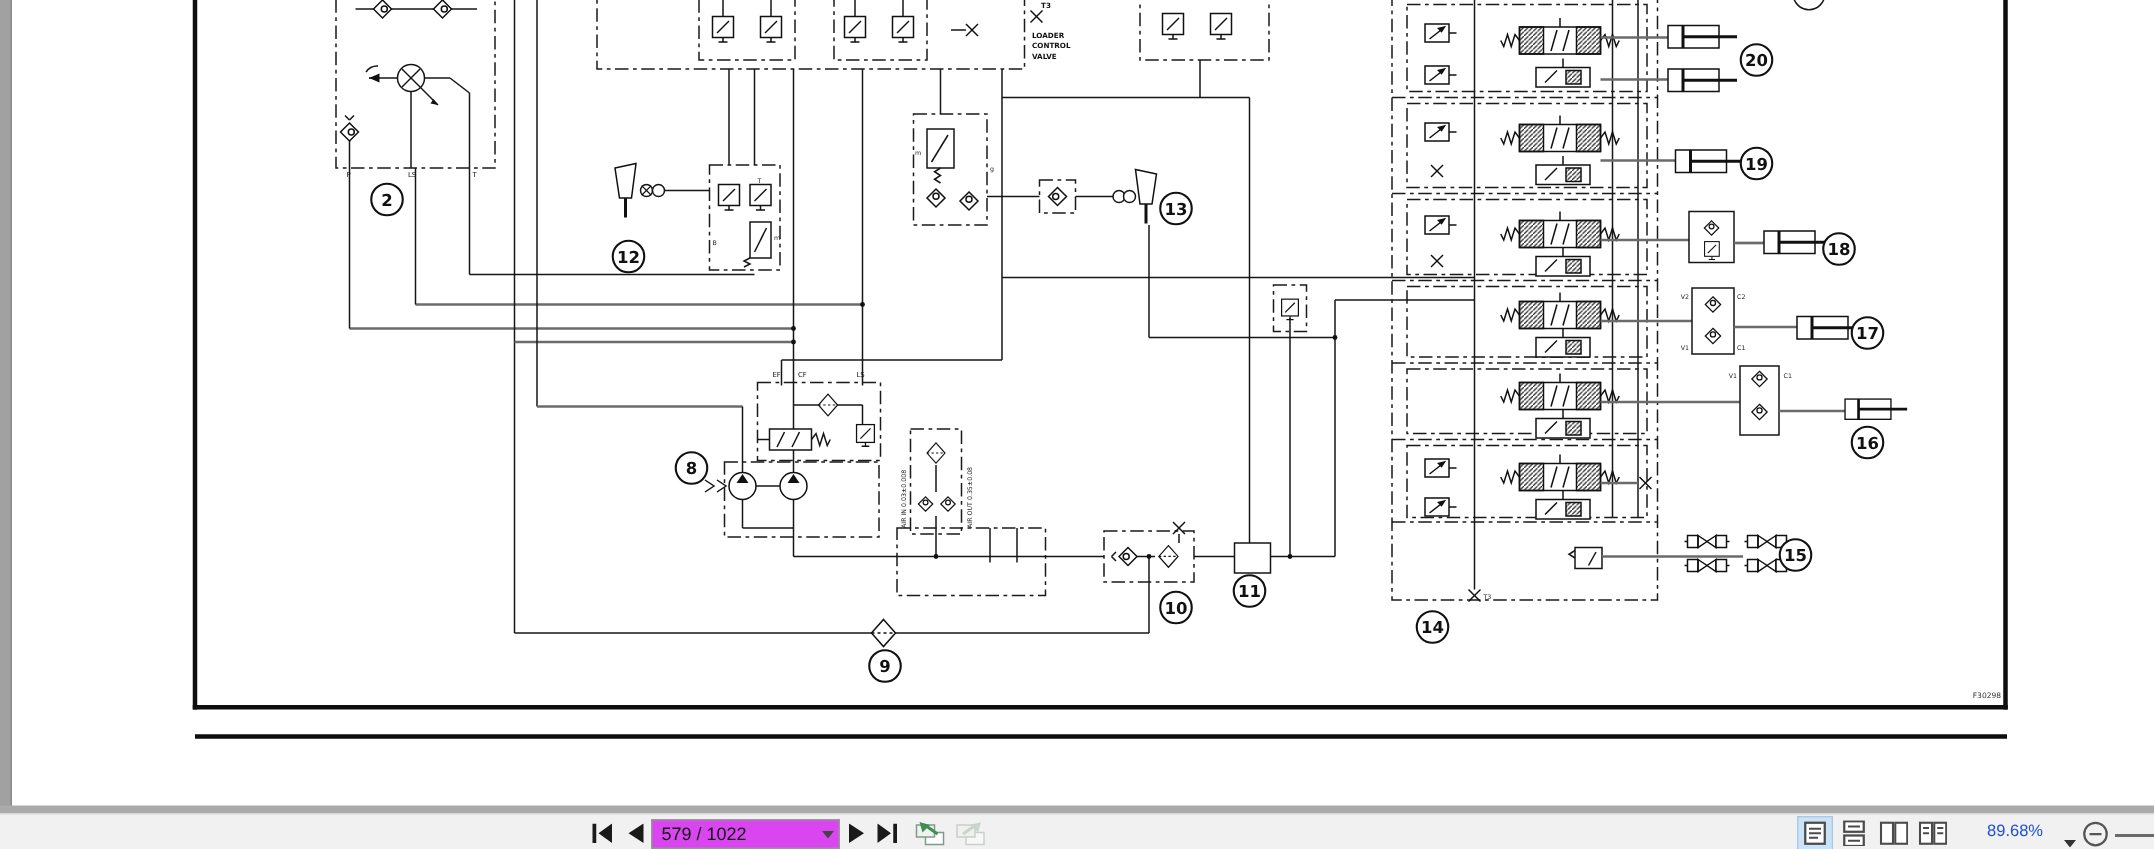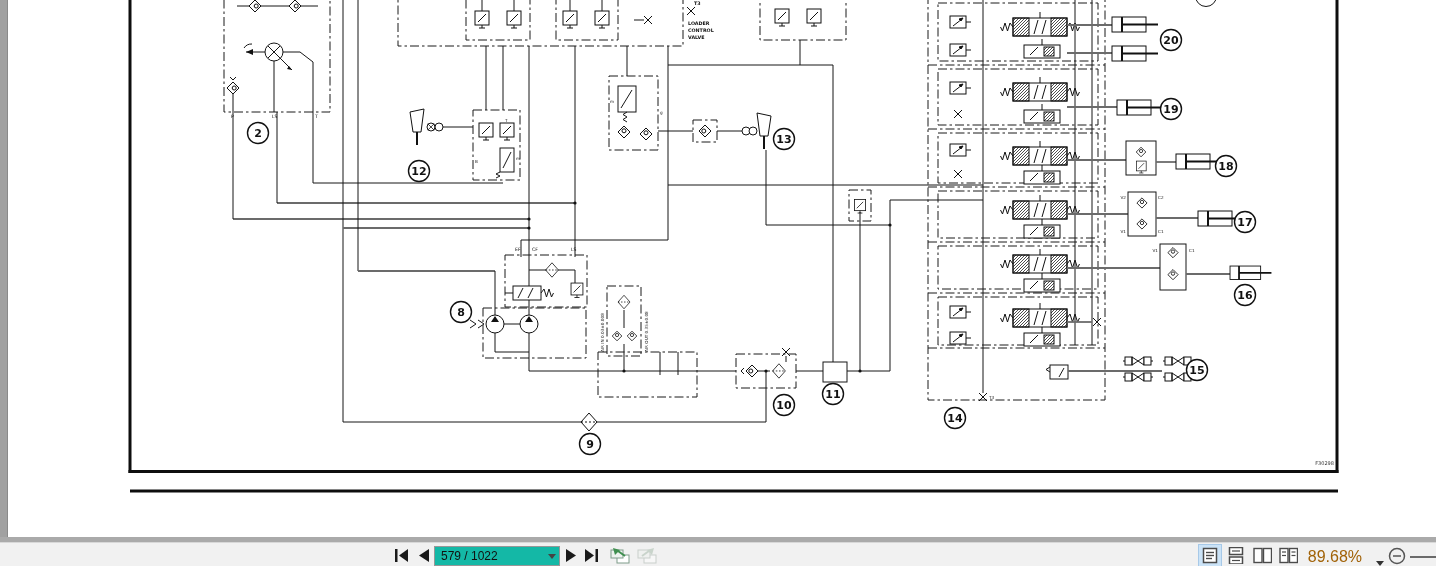--- a/index.html
+++ b/index.html
@@ -4,26 +4,26 @@
 <style>
   html,body{margin:0;padding:0}
   body{width:1436px;height:566px;position:relative;overflow:hidden;background:#fff;
        font-family:"Liberation Sans",sans-serif}
   .gutter{position:absolute;left:0;top:0;width:7px;height:538px;background:#a1a1a1;border-right:1px solid #8a8a8a}
   .page{position:absolute;left:8px;top:0;width:1428px;height:537px;background:#fff}
   .below-page{position:absolute;left:0;top:537px;width:1436px;height:5px;background:#aaaaaa}
   .diagram-svg{position:absolute;left:0;top:0}
   .toolbar{position:absolute;left:0;top:542px;width:1436px;height:24px;background:#f1f1f1;border-top:1px solid #d8d8d8}
   .tbtn{position:absolute;background:none;border:0;padding:0;margin:0;cursor:pointer;line-height:0}
-  .combo{position:absolute;left:434px;top:3px;width:124px;height:18px;background:#14b8a6;border:1px solid #979797;display:flex;align-items:center}
+  .combo{position:absolute;left:434px;top:3px;width:124px;height:18px;background:#d946ef;border:1px solid #979797;display:flex;align-items:center}
   .combo input{flex:1;min-width:0;border:0;outline:0;font:12px "Liberation Sans",sans-serif;color:#111;padding:0 0 0 6px;background:transparent}
   .combo .caret{width:14px;height:100%;display:flex;align-items:center;justify-content:center;cursor:pointer}
   .viewbtn{position:absolute;top:2px;width:22px;height:21px;display:flex;align-items:center;justify-content:center;border:0;background:none;padding:0;cursor:pointer}
   .viewbtn.active{background:#cbe3f7;outline:1px solid #a7c9e8}
-  .zoom-label{position:absolute;top:5px;right:74px;font-size:16px;color:#a16207;text-align:center}
+  .zoom-label{position:absolute;top:5px;right:74px;font-size:11px;color:#1d4ed8;text-align:center}
   .zoom-caret{position:absolute;top:9px;left:1376px}
   .zoom-out{position:absolute;top:4px;left:1388px}
   .zoom-slider{position:absolute;top:13px;left:1410px;width:30px;height:0;border-top:2px solid #6a6a6a}
   
   .k{stroke:#161616;fill:none;stroke-width:1}
   .kf{stroke:#161616;fill:#fff;stroke-width:1}
   .k2{stroke:#0e0e0e;fill:none;stroke-width:3}
   .dd{stroke:#1a1a1a;fill:none;stroke-width:1;stroke-dasharray:9 3 2.5 3}
   .gy{stroke:#6b6b6b;fill:none;stroke-width:1.8}
   .tx{fill:#111;font-size:4.6px}

